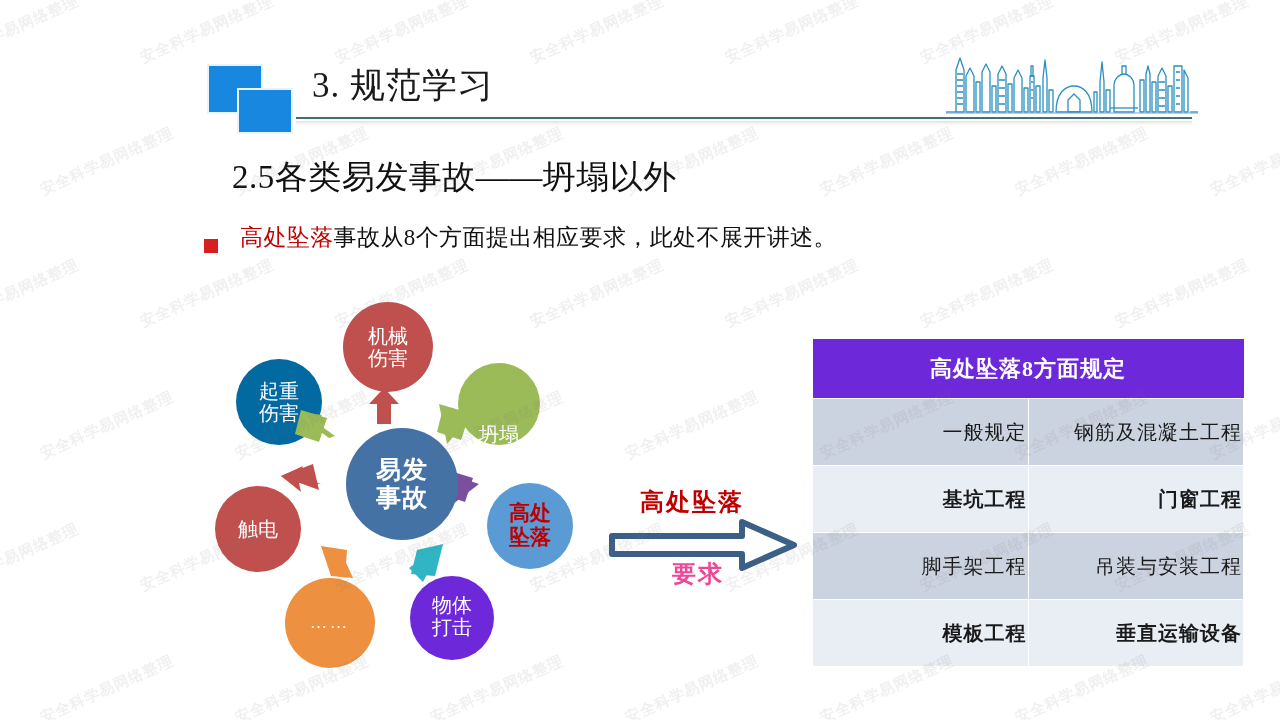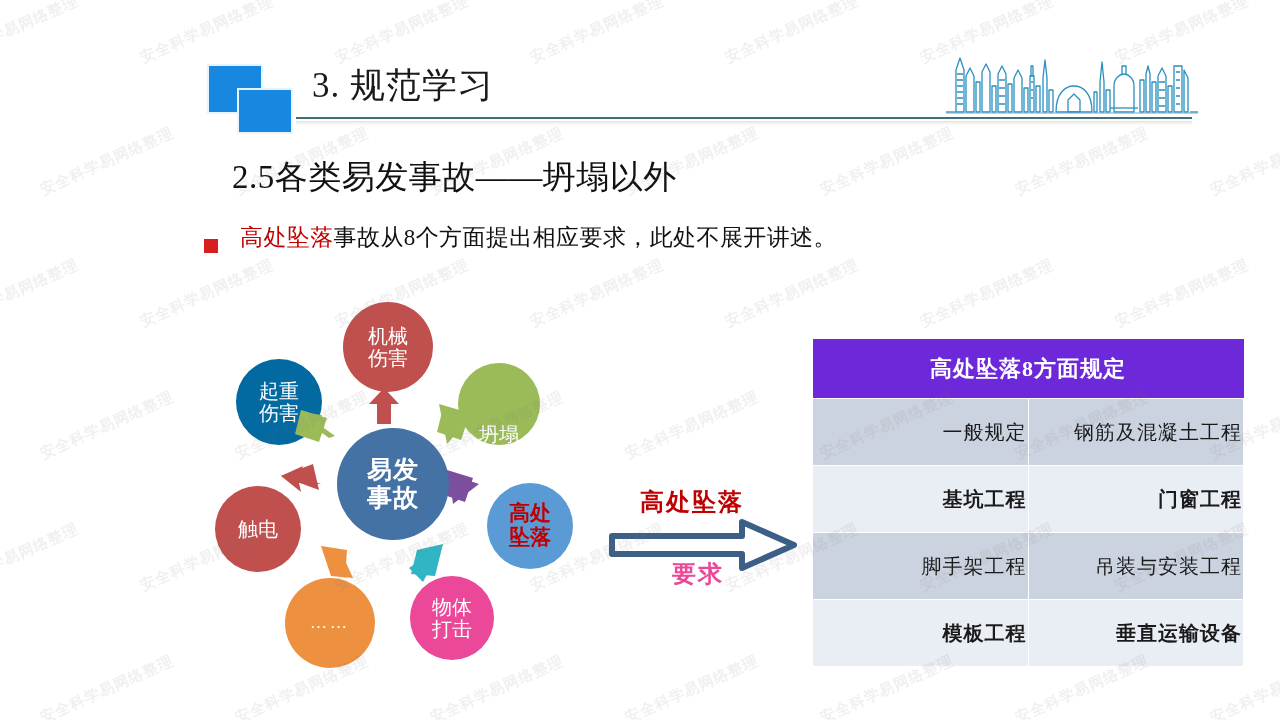--- a/index.html
+++ b/index.html
@@ -130,21 +130,21 @@
     display: flex;
     align-items: center;
     justify-content: center;
     text-align: center;
     color: #ffffff;
     font-family: "Liberation Serif", "DejaVu Serif", serif;
     line-height: 1.12;
     box-sizing: border-box;
   }
   #node-center {
-    left: 142px; top: 140px;
+    left: 151px; top: 140px;
     width: 112px; height: 112px;
     background: #4472a4;
     font-size: 25px;
     font-weight: bold;
     letter-spacing: 1px;
     z-index: 5;
   }
   #node-mechanical { left: 148px; top: 14px;  width: 90px;  height: 90px;  background: #c0504d; font-size: 20px; align-items: center; }
   #node-lifting    { left: 41px;  top: 71px;  width: 86px;  height: 86px;  background: #9bbb59; font-size: 20px; }
   #node-collapse   { left: 263px; top: 75px;  width: 82px;  height: 82px;  background: #9bbb59; font-size: 20px; align-items: flex-end; }
@@ -332,21 +332,21 @@
     </div>
 
     <div class="node-circle" id="node-fall" style="background: rgb(91, 155, 213); color: rgb(192, 0, 0);">
       <span><span>高处</span><br><span>坠落</span></span>
     </div>
 
     <div class="node-circle" id="node-etc" style="background: rgb(237, 144, 64); color: rgb(255, 255, 255);">
       <span>……</span>
     </div>
 
-    <div class="node-circle" id="node-object" style="background: #ec4899; color: rgb(255, 255, 255);">
+    <div class="node-circle" id="node-object" style="background: #6d28d9; color: rgb(255, 255, 255); font-family: Liberation Mono, monospace;">
       <span><span>物体</span><br><span>打击</span></span>
     </div>
 
     <div class="node-circle" id="node-center" style="background: rgb(68, 114, 164);">
       <span><span>易发</span><br><span>事故</span></span>
     </div>
   </div>
 
   <div id="transition-label-top">高处坠落</div>
 

